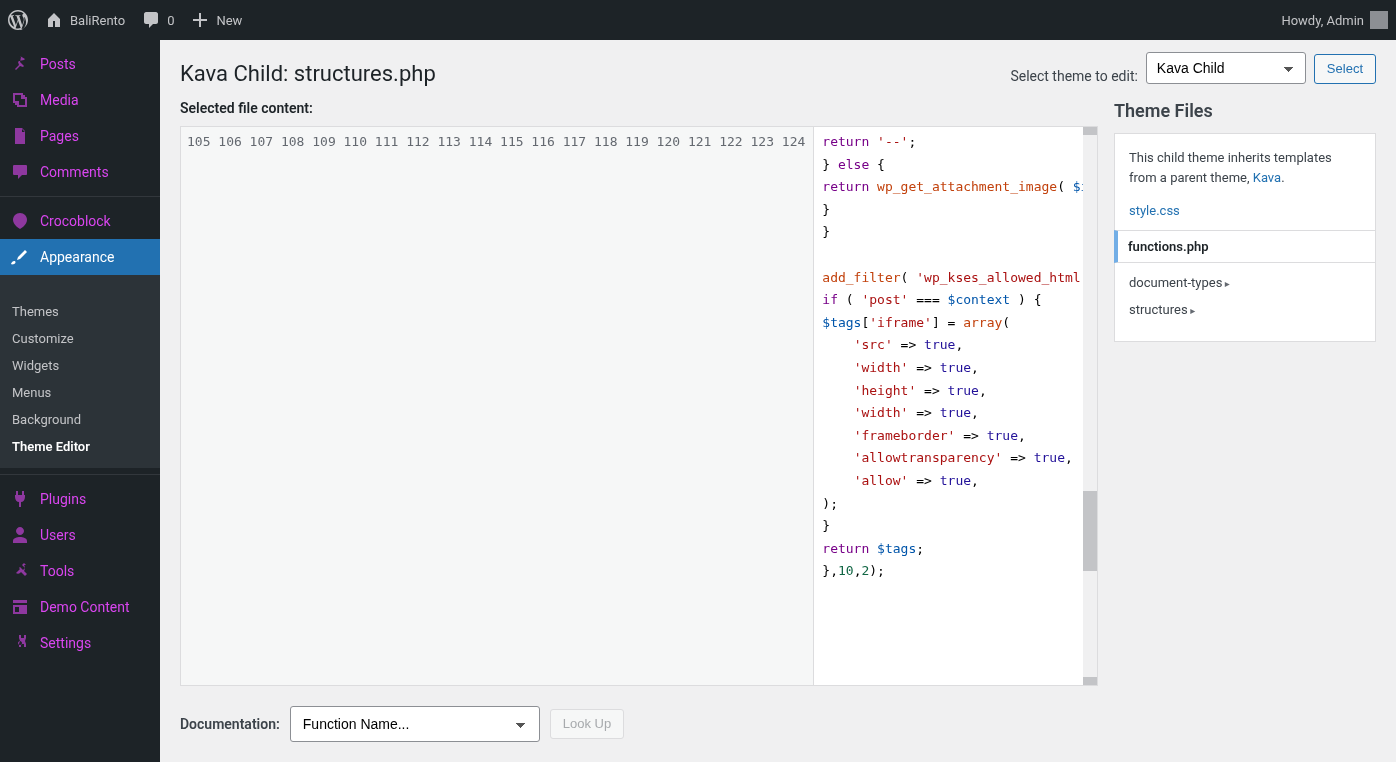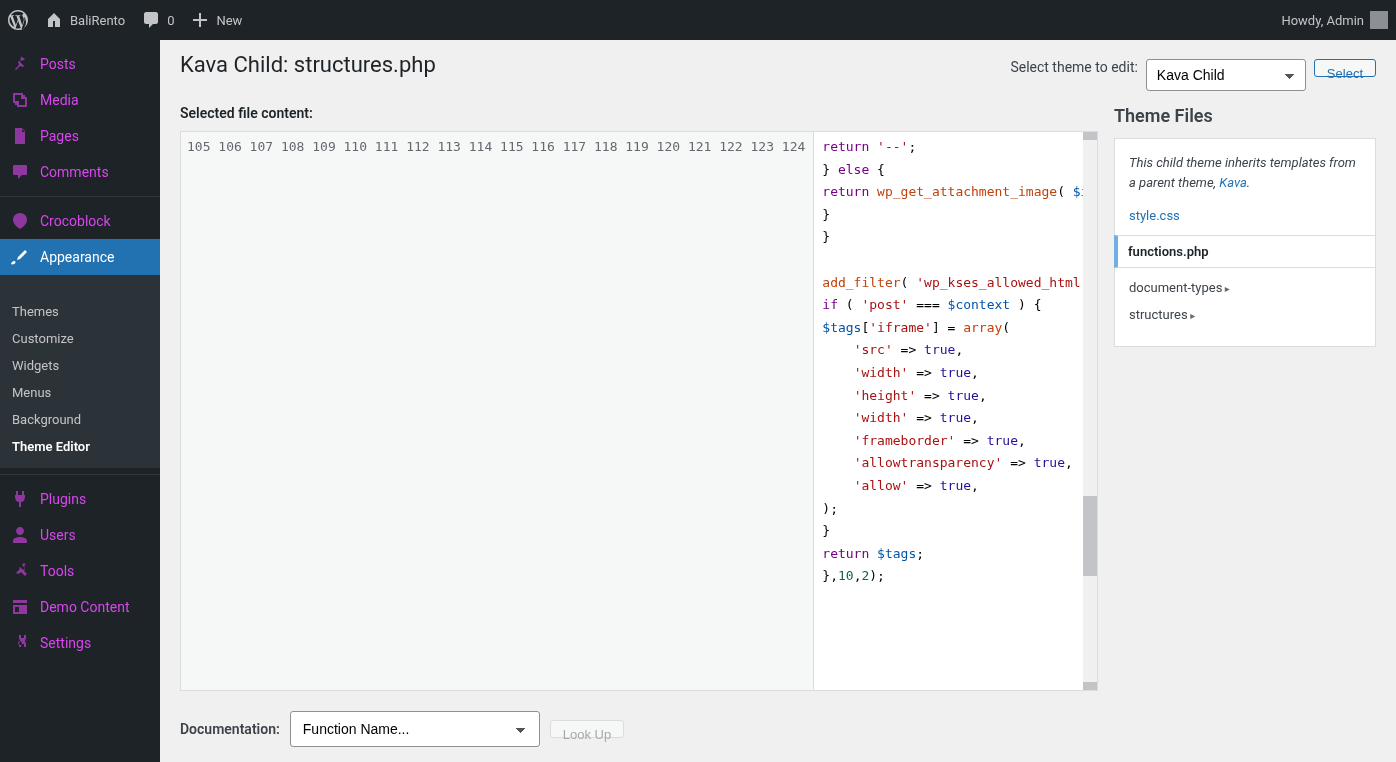--- a/index.html
+++ b/index.html
@@ -16,23 +16,23 @@
 .side-item.current::after { content: ""; position: absolute; right: -8px; top: 50%; transform: translateY(-50%); border: 8px solid transparent; border-right-color: #f0f0f1; }
 .side-sep { border-top: 1px solid #32373c; margin: 6px 0; }
 .side-icon { width: 20px; height: 20px; display: inline-flex; align-items: center; justify-content: center; opacity: .6; }
 .side-item.current .side-icon { opacity: 1; }
 .submenu { background: #2c3338; padding: 23px 0 8px; }
 .sub-item { padding: 6px 12px; font-size: 13px; color: #c3c4c7; cursor: pointer; }
 .sub-item.current { color: #fff; font-weight: 600; }
 .content { flex: 1; padding: 12px 20px 40px; position: relative; }
 .header-row { display: flex; align-items: baseline; justify-content: space-between; margin-bottom: 14px; }
 h1 { font-size: 22px; font-weight: 400; color: #1d2327; }
-.select-theme { display: flex; align-items: flex-start; gap: 8px; font-size: 14px; }
+.select-theme { display: flex; align-items: flex-end; gap: 8px; font-size: 14px; }
 .select-theme select { height: 32px; padding: 0 28px 0 10px; border: 1px solid #8c8f94; border-radius: 3px; font-size: 14px; background: #fff; min-width: 160px; appearance: none; -webkit-appearance: none; background-image: linear-gradient(45deg, transparent 50%, #555 50%), linear-gradient(135deg, #555 50%, transparent 50%); background-position: calc(100% - 16px) 14px, calc(100% - 11px) 14px; background-size: 5px 5px; background-repeat: no-repeat; }
-.btn { display: inline-block; padding: 0 12px; height: 18px; line-height: 28px; border: 1px solid #2271b1; border-radius: 3px; background: #f6f7f7; color: #2271b1; font-size: 13px; cursor: pointer; }
+.btn { display: inline-block; padding: 0 12px; height: 30px; line-height: 28px; border: 1px solid #2271b1; border-radius: 3px; background: #f6f7f7; color: #2271b1; font-size: 13px; cursor: pointer; }
 .btn.primary { background: #2271b1; color: #fff; border-color: #2271b1; }
 .btn[disabled] { color: #a7aaad; border-color: #dcdcde; background: #f6f7f7; cursor: default; }
 .main-grid { display: flex; gap: 16px; align-items: flex-start; }
 .editor-col { flex: 1; min-width: 0; }
 .files-col { width: 262px; }
 h2.section { font-size: 14px; font-weight: 600; color: #1d2327; margin: 0 0 10px; }
 h2.files-title { font-size: 18px; font-weight: 600; margin-bottom: 12px; }
 .code-wrap { border: 1px solid #dcdcde; background: #fff; display: flex; height: 560px; position: relative; }
 .gutter { background: #f6f7f7; color: #646970; text-align: right; padding: 4px 8px 4px 6px; font-family: Consolas, Monaco, monospace; font-size: 13px; line-height: 22.6px; border-right: 1px solid #dcdcde; user-select: none; }
 .code { flex: 1; padding: 4px 8px; font-family: Consolas, Monaco, monospace; font-size: 13px; line-height: 22.6px; white-space: pre; overflow: auto; }
@@ -42,21 +42,21 @@
 .fn { color: #c2410c; }
 .op { color: #000; }
 .bool { color: #221199; }
 .num { color: #116644; }
 .scroll-track { position: absolute; right: 0; top: 0; bottom: 0; width: 14px; background: #f0f0f1; }
 .scroll-thumb { position: absolute; right: 0; width: 14px; background: #c3c4c7; }
 .doc-row { display: flex; align-items: center; gap: 10px; margin: 20px 0; }
 .doc-row label { font-weight: 600; font-size: 14px; }
 .doc-row select { height: 36px; padding: 0 32px 0 12px; border: 1px solid #8c8f94; border-radius: 3px; font-size: 14px; background: #fff; min-width: 250px; appearance: none; -webkit-appearance: none; background-image: linear-gradient(45deg, transparent 50%, #555 50%), linear-gradient(135deg, #555 50%, transparent 50%); background-position: calc(100% - 18px) 16px, calc(100% - 13px) 16px; background-size: 5px 5px; background-repeat: no-repeat; }
 .files-panel { border: 1px solid #dcdcde; background: #fff; padding: 14px 14px 18px; font-size: 13px; }
-.files-panel p { color: #3c434a; margin-bottom: 8px; line-height: 1.5; font-style: italic; }
+.files-panel p { color: #3c434a; margin-bottom: 8px; line-height: 1.5; }
 .files-panel a { color: #2271b1; text-decoration: none; }
 .file-list { list-style: none; margin-top: 10px; }
 .file-list li { padding: 6px 0; cursor: pointer; }
 .file-list li.active { border: 1px solid #dcdcde; border-left: 4px solid #72aee6; background: #fff; padding: 8px 10px; margin: 6px -15px; font-weight: 600; color: #1d2327; }
 .file-list li.folder::after { content: " ▸"; color: #646970; font-size: 10px; }
 svg { width: 20px; height: 20px; fill: currentColor; }
 </style>
 </head>
 <body>
 

